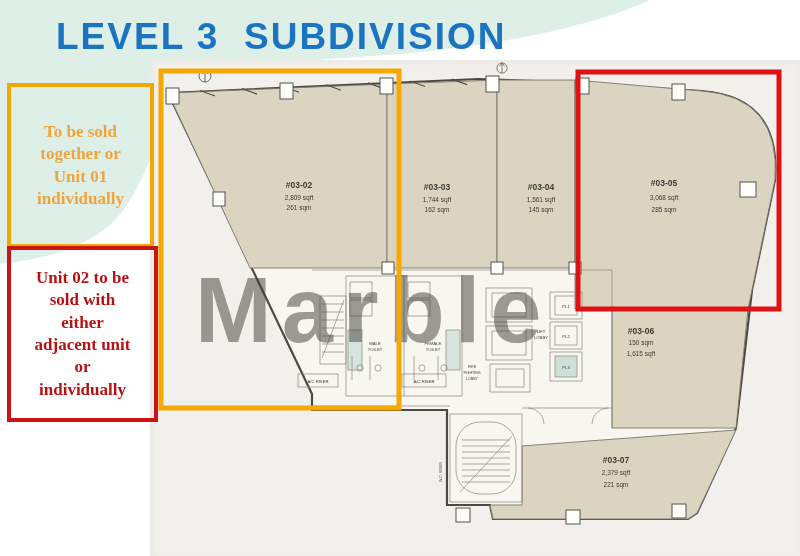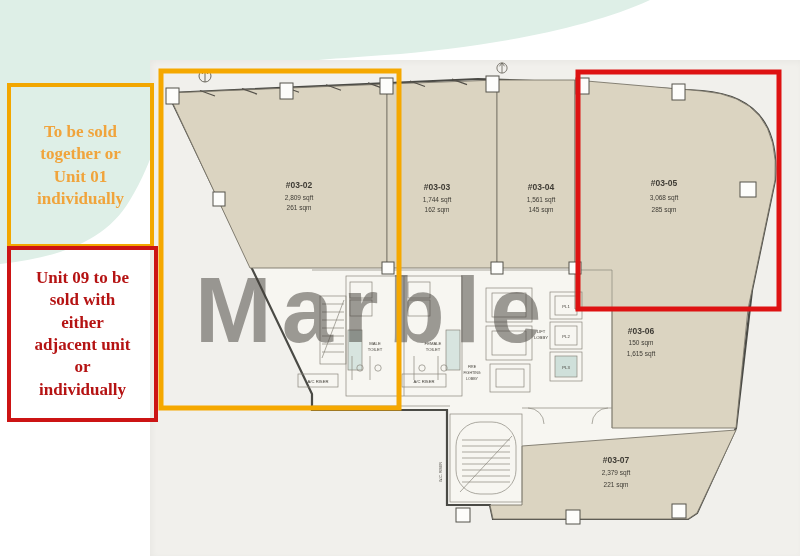--- a/index.html
+++ b/index.html
@@ -190,25 +190,26 @@
       <text class="micro" x="472" y="380">LOBBY</text>
       <text class="micro" transform="translate(442,472) rotate(-90)">W.C. RISER</text>
     </g>
 
     <text class="wm" x="195" y="342">Marble</text>
 
     <rect x="161" y="71" width="238" height="337" fill="none" stroke="#F5A800" stroke-width="5"></rect>
     <rect x="578" y="72" width="201" height="237" fill="none" stroke="#DE1212" stroke-width="5"></rect>
   </svg>
 
+  <div class="page-title">LEVEL 3  SUBDIVISION</div>
 
   <div class="note note-yellow">To be sold
 together or
 Unit 01
 individually</div>
-  <div class="note note-red">Unit 09 to be
+  <div class="note note-red">Unit 02 to be
 sold with
 either
 adjacent unit
 or
 individually</div>
 
 </div>
 
 </body></html>

